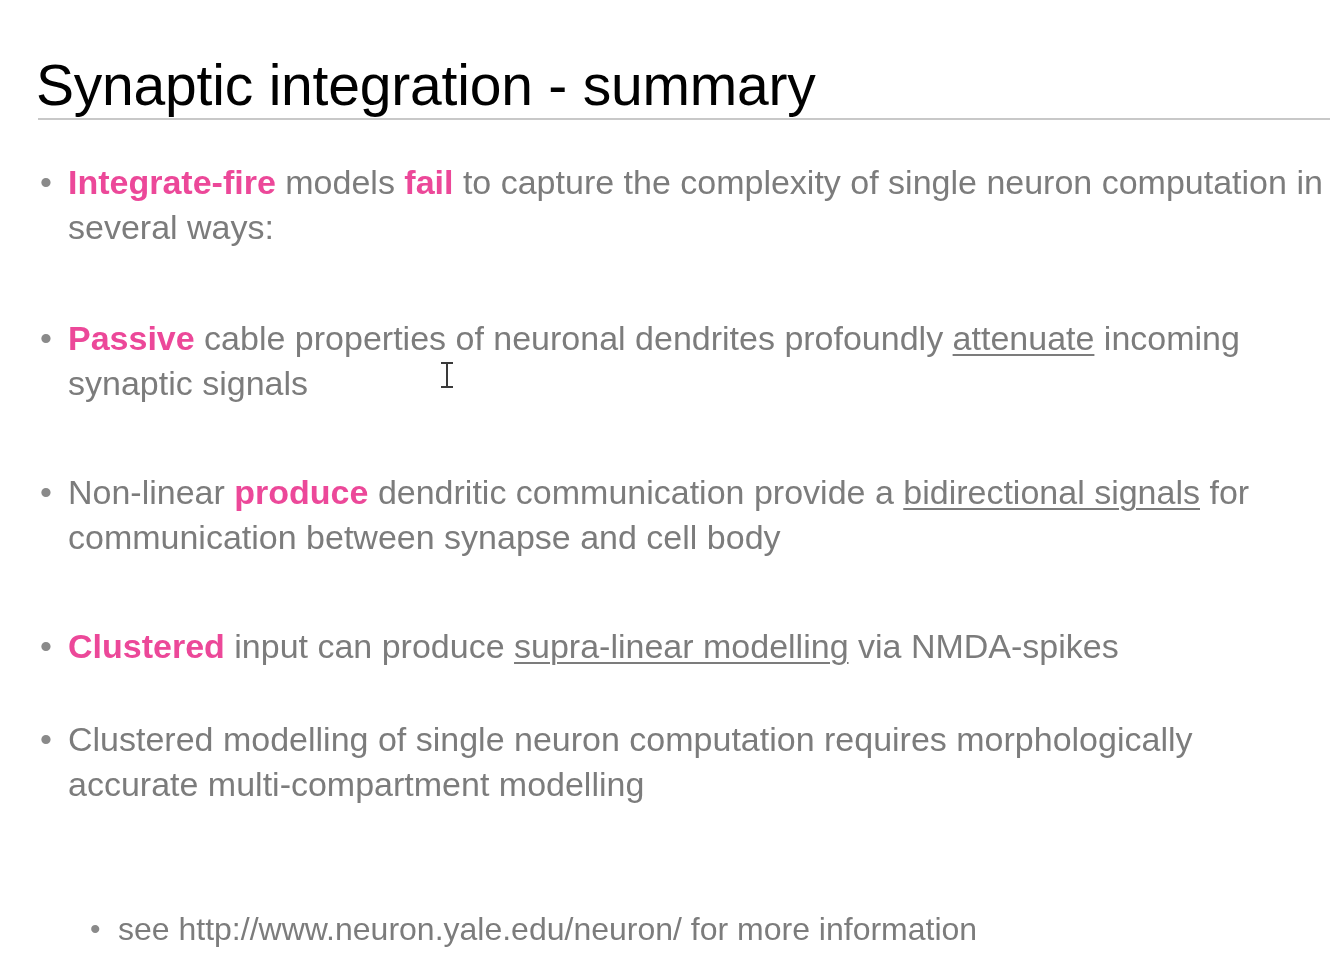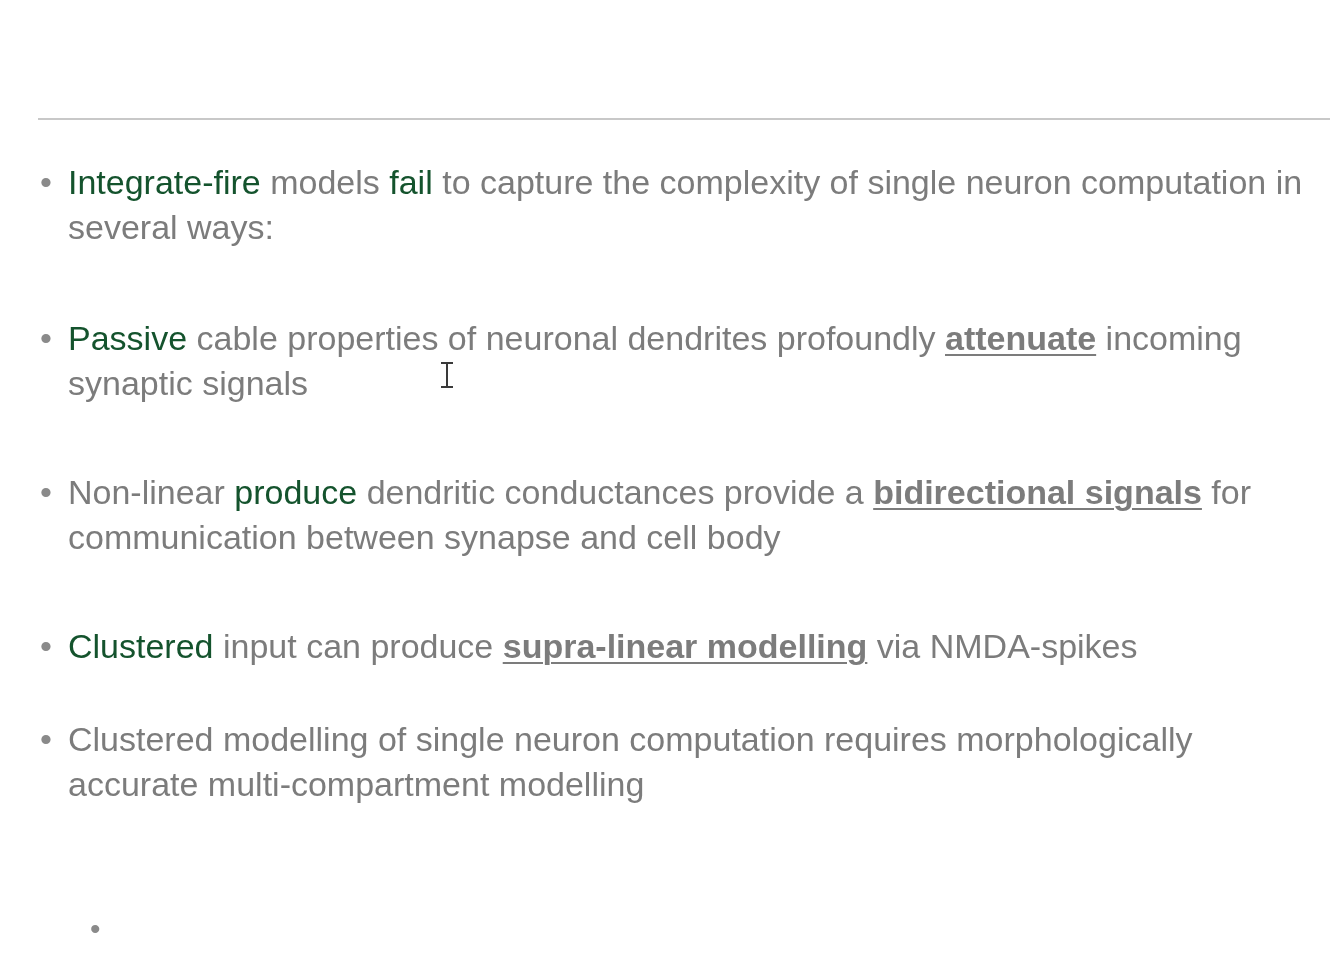--- a/index.html
+++ b/index.html
@@ -79,25 +79,25 @@
     text-align: left;
   }
 
   .bullet-item .txt {
     display: block;
   }
 
   
   .bullet-item b,
   .bullet-item .b {
-    font-weight: 400;
-    color: #14532d;
+    font-weight: 700;
+    color: #ec4899;
   }
   .bullet-item .bu {
-    font-weight: 700;
+    font-weight: 400;
     color: #7c7c7c;
     text-decoration: underline;
     text-underline-offset: 4px;
     text-decoration-thickness: 2px;
   }
 
   
   .bullet-item.gap-lg { margin-bottom: 66px; }
   .bullet-item.gap-md { margin-bottom: 64px; }
   .bullet-item.gap-sm { margin-bottom: 48px; }
@@ -152,55 +152,57 @@
     background: #3a3a3a;
   }
   .text-cursor .cap-top { top: 1px; }
   .text-cursor .cap-bottom { top: 25px; }
 </style>
 </head>
 <body>
 
 <div class="slide">
 
+  <h1 class="slide-title">Synaptic integration - summary</h1>
 
   <div class="title-rule"></div>
 
   <div class="bullet-list">
 
     <div class="bullet-item gap-lg">
       <span class="marker">•</span>
       <span class="txt"><span class="b">Integrate-fire</span><span> models </span><span class="b">fail</span><span> to capture the complexity of single neuron computation in several ways:</span></span>
     </div>
 
     <div class="bullet-item gap-md">
       <span class="marker">•</span>
       <span class="txt"><span class="b">Passive</span><span> cable properties of neuronal dendrites profoundly </span><span class="bu">attenuate</span><span> incoming synaptic signals</span></span>
     </div>
 
     <div class="bullet-item gap-md">
       <span class="marker">•</span>
-      <span class="txt"><span>Non-linear </span><span class="b">produce</span><span> dendritic conductances provide a </span><span class="bu">bidirectional signals</span><span> for communication between synapse and cell body</span></span>
+      <span class="txt"><span>Non-linear </span><span class="b">produce</span><span> dendritic communication provide a </span><span class="bu">bidirectional signals</span><span> for communication between synapse and cell body</span></span>
     </div>
 
     <div class="bullet-item gap-sm">
       <span class="marker">•</span>
       <span class="txt"><span class="b">Clustered</span><span> input can produce </span><span class="bu">supra-linear modelling</span><span> via NMDA-spikes</span></span>
     </div>
 
     <div class="bullet-item">
       <span class="marker">•</span>
       <span class="txt"><span>Clustered modelling of single neuron computation requires morphologically accurate multi-compartment modelling</span></span>
     </div>
 
   </div>
 
   <div class="sub-list">
     <div class="sub-item">
       <span class="marker">•</span>
+      <span class="txt">see http://www.neuron.yale.edu/neuron/ for more information</span>
     </div>
   </div>
 
   <div class="text-cursor">
     <span class="cap-top"></span>
     <span class="stem"></span>
     <span class="cap-bottom"></span>
   </div>
 
 </div>

